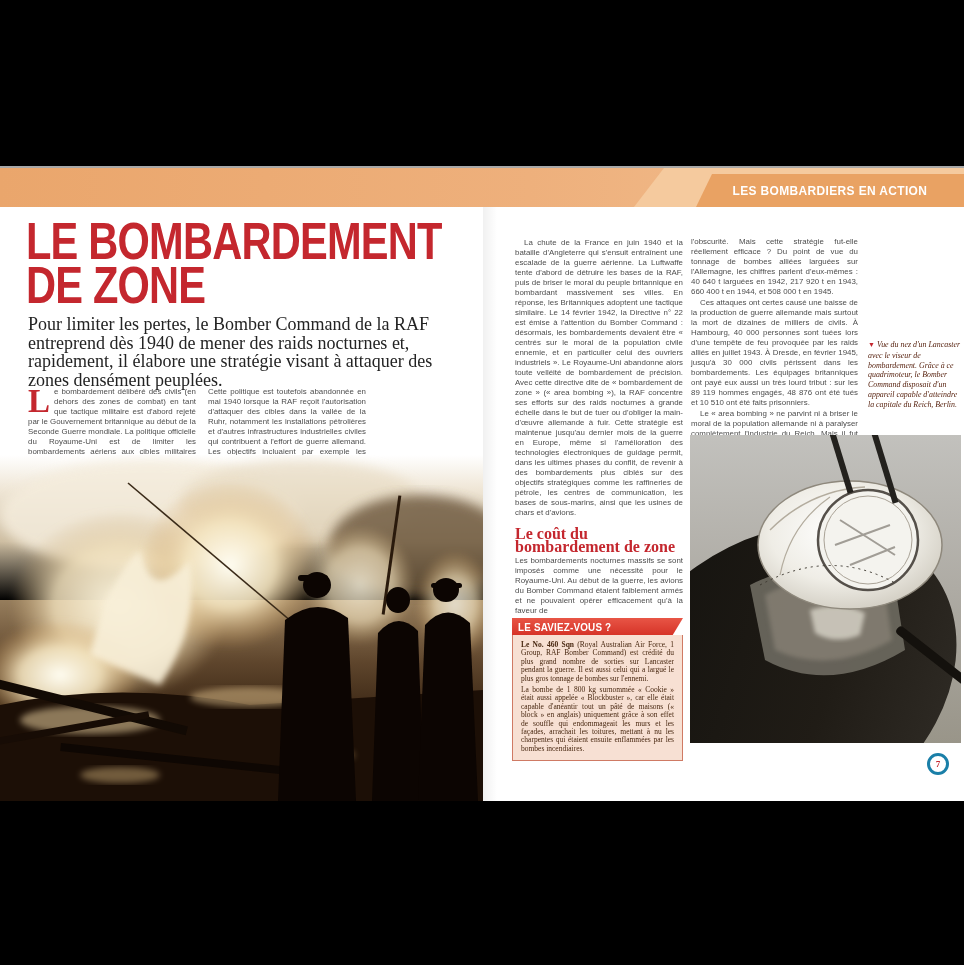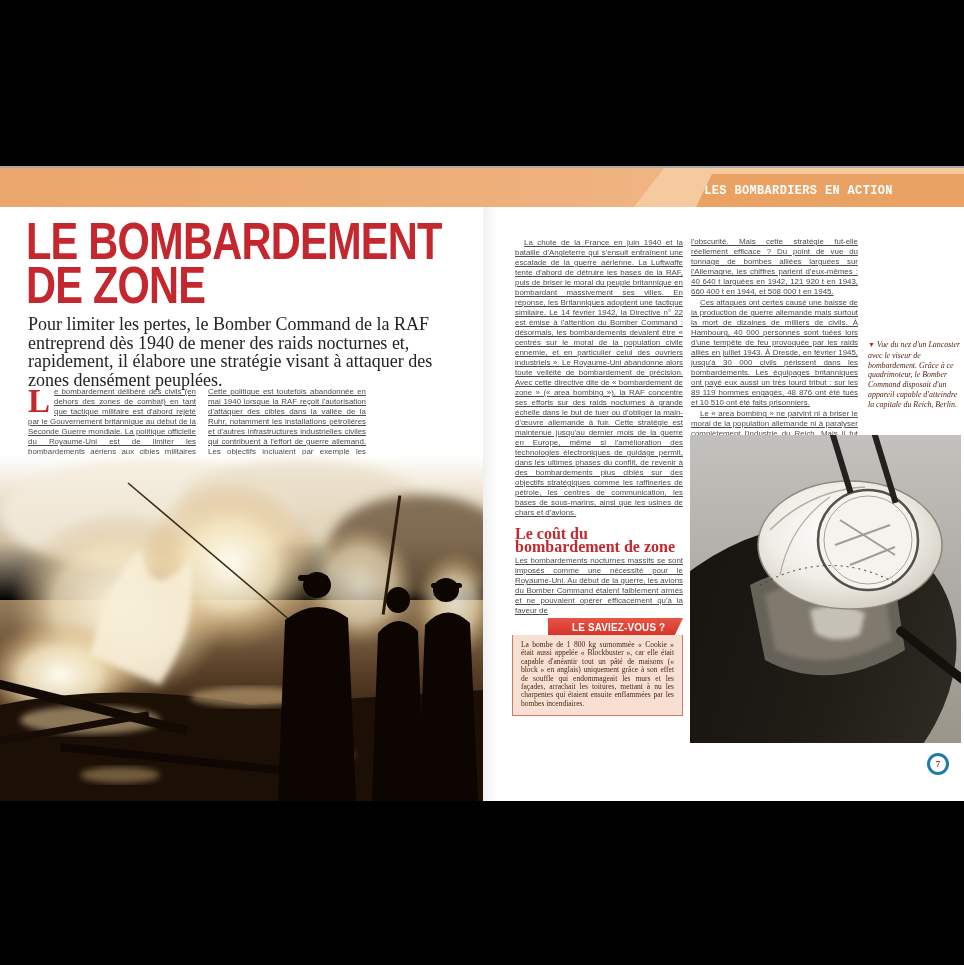--- a/index.html
+++ b/index.html
@@ -6,50 +6,50 @@
   .canvas{position:relative;width:964px;height:965px;background:#000;overflow:hidden;
           font-family:"Liberation Sans",sans-serif;}
   
   .band{position:absolute;left:0;top:166px;width:964px;height:41px;
         background:linear-gradient(90deg,#eaa66c 0%,#eeb07c 55%,#f2c092 100%);
         border-top:2px solid #a8a8a8;box-sizing:border-box;}
   .band-light{position:absolute;right:0;top:0;bottom:0;width:330px;background:#f5ca9e;
         clip-path:polygon(30px 0,100% 0,100% 100%,0 100%);}
   .band-tab{position:absolute;right:0;bottom:0;height:33px;width:268px;background:#e9a263;
         clip-path:polygon(16px 0,100% 0,100% 100%,0 100%);
-        display:flex;align-items:center;justify-content:flex-start;font-family:Liberation Mono, monospace;}
+        display:flex;align-items:center;justify-content:center;}
   .band-tab span{color:#fff;font-weight:bold;font-size:13px;letter-spacing:.4px;
         transform:scaleX(.92);white-space:nowrap;}
   
   .page{position:absolute;left:0;top:207px;width:964px;height:594px;background:#fff;}
   .gutter{position:absolute;left:483px;top:0;width:14px;height:100%;
         background:linear-gradient(90deg,rgba(0,0,0,.06),rgba(0,0,0,0));pointer-events:none;}
   
   .title{position:absolute;left:26px;top:12px;color:#c4272e;font-weight:bold;
         font-size:52px;line-height:44px;letter-spacing:-1px;transform:scaleX(.80);
         transform-origin:left top;white-space:nowrap;}
   .intro{position:absolute;left:28px;top:108px;width:414px;
         font-family:"Liberation Serif",serif;font-size:18px;line-height:18.6px;color:#232323;}
   
   .col{position:absolute;text-align:justify;color:#4d4d4d;font-size:7.9px;line-height:10px;}
-  .col p{margin:0;text-decoration:underline;}
+  .col p{margin:0;}
   .col p.ind{text-indent:9px;margin-top:1px;}
   .dropcap{float:left;color:#c4272e;font-family:"Liberation Serif",serif;font-weight:bold;
         font-size:33px;line-height:28px;padding-right:4px;}
   .subhead{font-family:"Liberation Serif",serif;font-weight:bold;color:#c4272e;
         font-size:16px;line-height:13px;margin:9px 0 3px 0;text-align:left;}
   
   .caption{position:absolute;font-family:"Liberation Serif",serif;font-style:italic;
         font-weight:normal;font-size:7.9px;line-height:9.8px;color:#57220f;}
   .caption .tri{color:#c4272e;font-style:normal;font-size:7px;}
   
   .dyk{position:absolute;left:512px;top:411px;width:171px;}
   .dyk-banner{position:relative;height:17px;background:linear-gradient(180deg,#e85546,#d63428);
         clip-path:polygon(0 0,100% 0,94% 100%,0 100%);
-        display:flex;align-items:center;padding-left:24px;box-sizing:border-box;margin-left:36px;}
+        display:flex;align-items:center;padding-left:6px;box-sizing:border-box;}
   .dyk-banner span{color:#fff;font-weight:bold;font-size:10.5px;letter-spacing:.2px;
         transform:scaleX(.94);transform-origin:left center;white-space:nowrap;}
   .dyk-body{background:#f7e0d3;border:1px solid #cf7a64;border-top:none;
         padding:6px 8px 7px 8px;font-family:"Liberation Serif",serif;font-size:7.5px;
         line-height:8.4px;color:#47260f;text-align:justify;}
   .dyk-body p{margin:0 0 3px 0;}
   .dyk-body p:last-child{margin:0;}
   
   .photo{position:absolute;overflow:hidden;}
   .photo-left{left:0;top:248px;width:483px;height:346px;}
@@ -164,35 +164,36 @@
       </svg>
     </div>
 
     <div class="col" style="left:515px;top:30px;width:168px;">
       <p class="ind">La chute de la France en juin 1940 et la bataille d'Angleterre qui s'ensuit entraînent une escalade de la guerre aérienne. La Luftwaffe tente d'abord de détruire les bases de la RAF, puis de briser le moral du peuple britannique en bombardant massivement ses villes. En réponse, les Britanniques adoptent une tactique similaire. Le 14 février 1942, la Directive n° 22 est émise à l'attention du Bomber Command : désormais, les bombardements devaient être « centrés sur le moral de la population civile ennemie, et en particulier celui des ouvriers industriels ». Le Royaume-Uni abandonne alors toute velléité de bombardement de précision. Avec cette directive dite de « bombardement de zone » (« area bombing »), la RAF concentre ses efforts sur des raids nocturnes à grande échelle dans le but de tuer ou d'obliger la main-d'œuvre allemande à fuir. Cette stratégie est maintenue jusqu'au dernier mois de la guerre en Europe, même si l'amélioration des technologies électroniques de guidage permit, dans les ultimes phases du conflit, de revenir à des bombardements plus ciblés sur des objectifs stratégiques comme les raffineries de pétrole, les centres de communication, les bases de sous-marins, ainsi que les usines de chars et d'avions.</p>
       <div class="subhead">Le coût du bombardement de zone</div>
       <p>Les bombardements nocturnes massifs se sont imposés comme une nécessité pour le Royaume-Uni. Au début de la guerre, les avions du Bomber Command étaient faiblement armés et ne pouvaient opérer efficacement qu'à la faveur de</p>
     </div>
 
     <div class="col" style="left:691px;top:30px;width:167px;">
-      <p>l'obscurité. Mais cette stratégie fut-elle réellement efficace ? Du point de vue du tonnage de bombes alliées larguées sur l'Allemagne, les chiffres parlent d'eux-mêmes : 40 640 t larguées en 1942, 121 920 t en 1943, 660 400 t en 1944, et 508 000 t en 1945.</p>
+      <p>l'obscurité. Mais cette stratégie fut-elle réellement efficace ? Du point de vue du tonnage de bombes alliées larguées sur l'Allemagne, les chiffres parlent d'eux-mêmes : 40 640 t larguées en 1942, 217 920 t en 1943, 660 400 t en 1944, et 508 000 t en 1945.</p>
       <p class="ind">Ces attaques ont certes causé une baisse de la production de guerre allemande mais surtout la mort de dizaines de milliers de civils. À Hambourg, 40 000 personnes sont tuées lors d'une tempête de feu provoquée par les raids alliés en juillet 1943. À Dresde, en février 1945, jusqu'à 30 000 civils périssent dans les bombardements. Les équipages britanniques ont payé eux aussi un très lourd tribut : sur les 89 119 hommes engagés, 48 876 ont été tués et 10 510 ont été faits prisonniers.</p>
       <p class="ind">Le « area bombing » ne parvint ni à briser le moral de la population allemande ni à paralyser complètement l'industrie du Reich. Mais il fut perçu comme un moyen de riposter face à l'Allemagne nazie.</p>
     </div>
 
     <div class="caption" style="left:868px;top:133px;width:92px;">
       <span class="tri">▼</span>
       <span>Vue du nez d'un Lancaster avec le viseur de bombardement. Grâce à ce quadrimoteur, le Bomber Command disposait d'un appareil capable d'atteindre la capitale du Reich, Berlin.</span>
     </div>
 
     <div class="dyk">
       <div class="dyk-banner">
         <span>LE SAVIEZ-VOUS ?</span>
       </div>
       <div class="dyk-body">
+        <p><b>Le No. 460 Sqn</b><span> (Royal Australian Air Force, 1 Group, RAF Bomber Command) est crédité du plus grand nombre de sorties sur Lancaster pendant la guerre. Il est aussi celui qui a largué le plus gros tonnage de bombes sur l'ennemi.</span></p>
         <p>La bombe de 1 800 kg surnommée « Cookie » était aussi appelée « Blockbuster », car elle était capable d'anéantir tout un pâté de maisons (« block » en anglais) uniquement grâce à son effet de souffle qui endommageait les murs et les façades, arrachait les toitures, mettant à nu les charpentes qui étaient ensuite enflammées par les bombes incendiaires.</p>
       </div>
     </div>
 
     <div class="photo photo-right">
       <svg width="271" height="308" viewBox="0 0 271 308" xmlns="http://www.w3.org/2000/svg">
         <defs>
           <linearGradient id="sky2" x1="0" y1="0" x2="0" y2="1">
             <stop offset="0" stop-color="#c2c1bd"></stop>
               <stop offset=".5" stop-color="#aeaba4"></stop>

